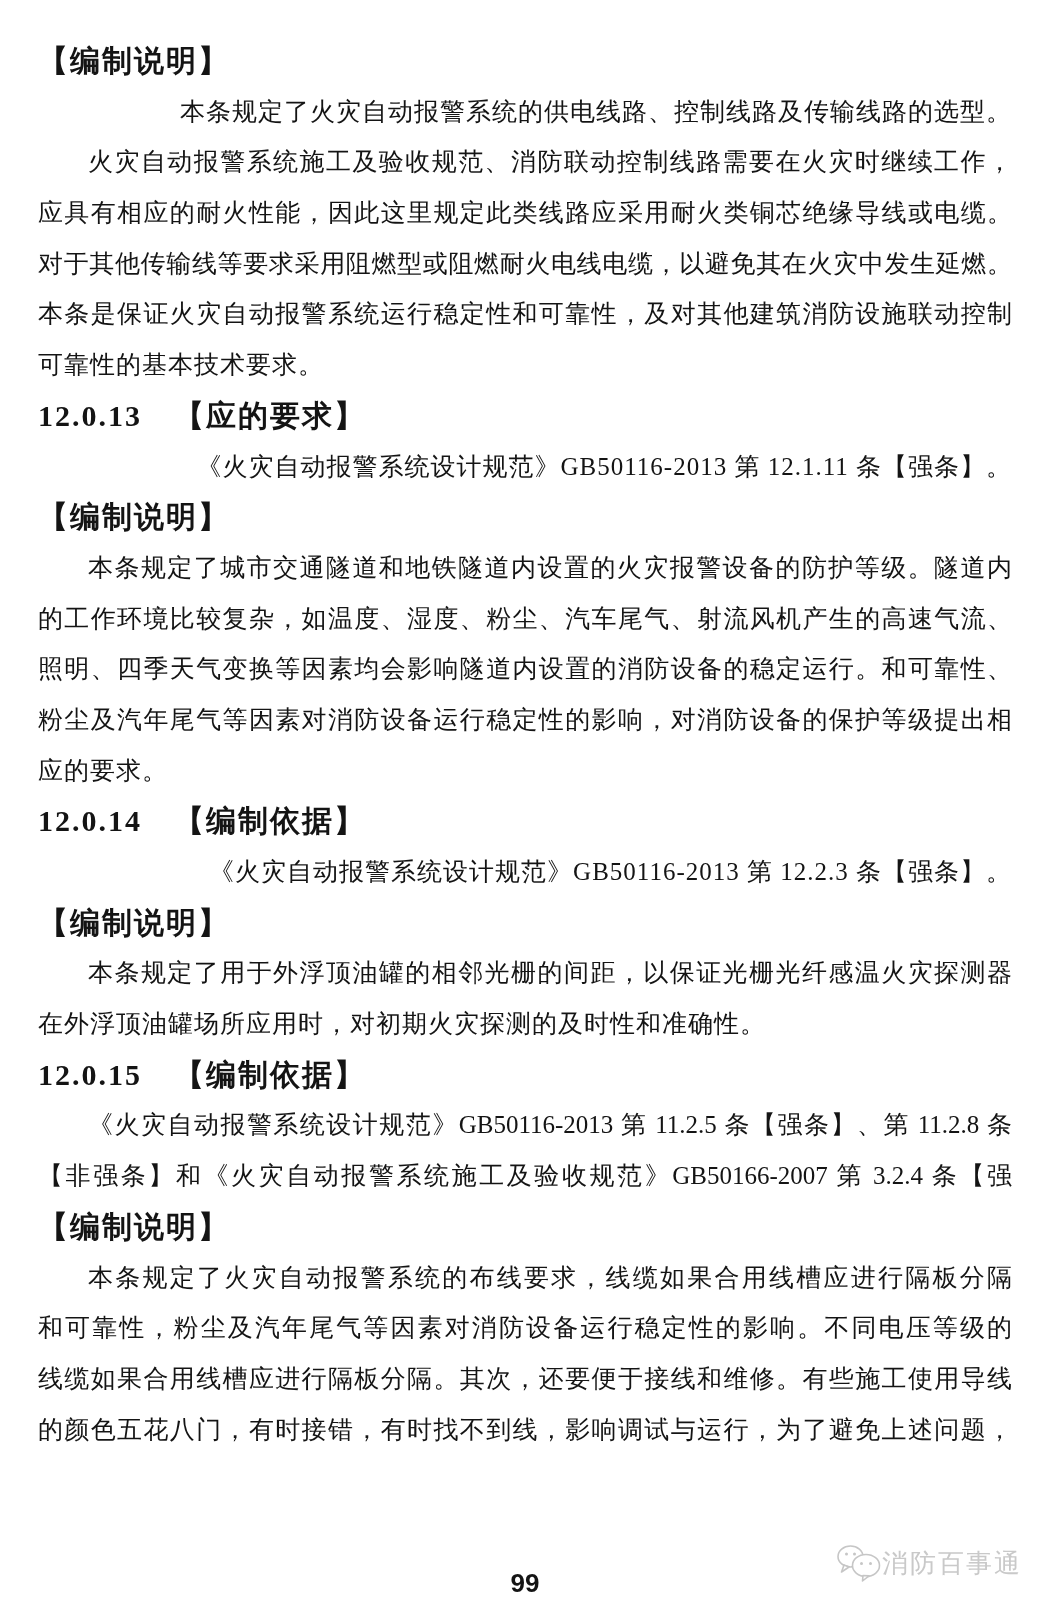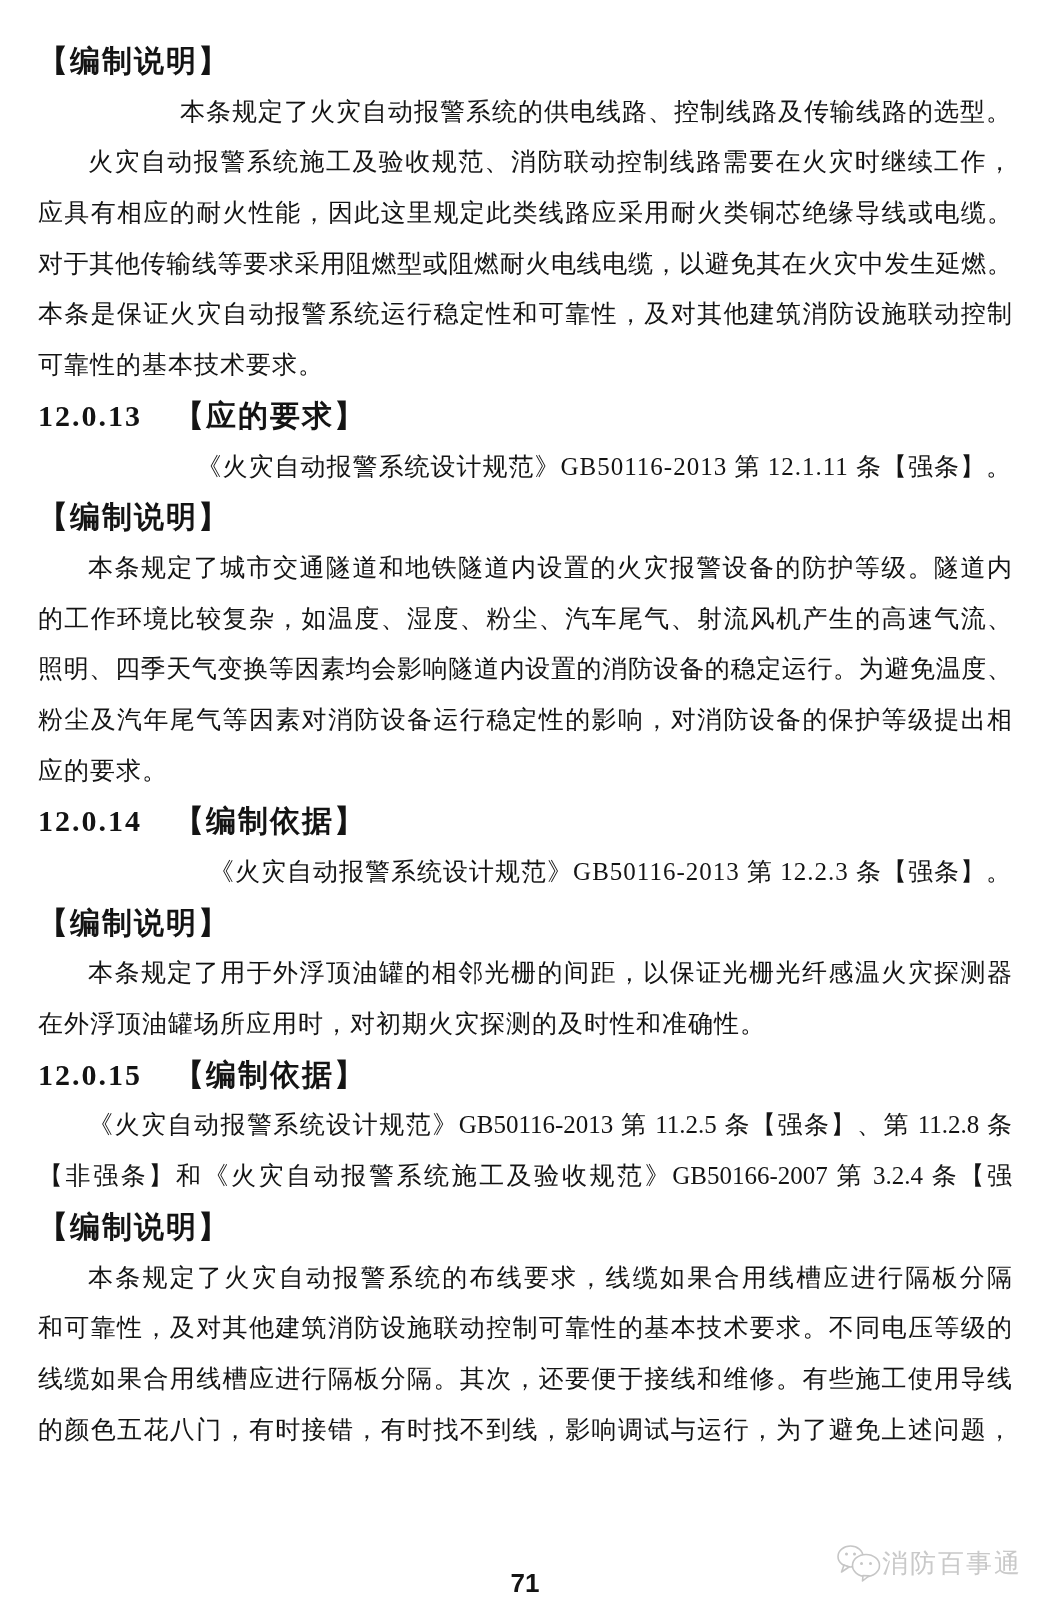--- a/index.html
+++ b/index.html
@@ -80,34 +80,34 @@
     <div class="ln ind j">火灾自动报警系统施工及验收规范、消防联动控制线路需要在火灾时继续工作，</div>
     <div class="ln j">应具有相应的耐火性能，因此这里规定此类线路应采用耐火类铜芯绝缘导线或电缆。</div>
     <div class="ln j">对于其他传输线等要求采用阻燃型或阻燃耐火电线电缆，以避免其在火灾中发生延燃。</div>
     <div class="ln j">本条是保证火灾自动报警系统运行稳定性和可靠性，及对其他建筑消防设施联动控制</div>
     <div class="ln">可靠性的基本技术要求。</div>
     <div class="ln h">12.0.13　【应的要求】</div>
     <div class="ln ind">《火灾自动报警系统设计规范》GB50116-2013 第 12.1.11 条【强条】。</div>
     <div class="ln h">【编制说明】</div>
     <div class="ln ind j">本条规定了城市交通隧道和地铁隧道内设置的火灾报警设备的防护等级。隧道内</div>
     <div class="ln j">的工作环境比较复杂，如温度、湿度、粉尘、汽车尾气、射流风机产生的高速气流、</div>
-    <div class="ln j">照明、四季天气变换等因素均会影响隧道内设置的消防设备的稳定运行。为避免温度、</div>
+    <div class="ln j">照明、四季天气变换等因素均会影响隧道内设置的消防设备的稳定运行。和可靠性、</div>
     <div class="ln j">粉尘及汽年尾气等因素对消防设备运行稳定性的影响，对消防设备的保护等级提出相</div>
     <div class="ln">应的要求。</div>
     <div class="ln h">12.0.14　【编制依据】</div>
     <div class="ln ind">《火灾自动报警系统设计规范》GB50116-2013 第 12.2.3 条【强条】。</div>
     <div class="ln h">【编制说明】</div>
     <div class="ln ind j">本条规定了用于外浮顶油罐的相邻光栅的间距，以保证光栅光纤感温火灾探测器</div>
     <div class="ln">在外浮顶油罐场所应用时，对初期火灾探测的及时性和准确性。</div>
     <div class="ln h">12.0.15　【编制依据】</div>
     <div class="ln ind j">《火灾自动报警系统设计规范》GB50116-2013 第 11.2.5 条【强条】、第 11.2.8 条</div>
     <div class="ln j">【非强条】和《火灾自动报警系统施工及验收规范》GB50166-2007 第 3.2.4 条【强条】、</div>
     <div class="ln h">【编制说明】</div>
     <div class="ln ind j">本条规定了火灾自动报警系统的布线要求，线缆如果合用线槽应进行隔板分隔</div>
-    <div class="ln j">和可靠性，及对其他建筑消防设施联动控制可靠性的基本技术要求。不同电压等级的</div>
+    <div class="ln j">和可靠性，粉尘及汽年尾气等因素对消防设备运行稳定性的影响。不同电压等级的</div>
     <div class="ln j">线缆如果合用线槽应进行隔板分隔。其次，还要便于接线和维修。有些施工使用导线</div>
     <div class="ln j">的颜色五花八门，有时接错，有时找不到线，影响调试与运行，为了避免上述问题，</div>
   </div>
 
   <div class="watermark">
     <span style="display:inline-block; line-height:0;">
       <svg width="46" height="38" viewBox="0 0 46 38" xmlns="http://www.w3.org/2000/svg">
         <g fill="#ffffff" stroke="#c6c6c6" stroke-width="1.6">
           <ellipse cx="14.5" cy="12.5" rx="12.5" ry="10.5"></ellipse>
           <path d="M8 21 L5.5 28 L13 23 Z" stroke-linejoin="round"></path>
@@ -122,14 +122,14 @@
         </g>
         <g fill="#c6c6c6" stroke="none">
           <circle cx="25.5" cy="19.5" r="1.5"></circle>
           <circle cx="34.5" cy="19.5" r="1.5"></circle>
         </g>
       </svg>
     </span>
     <span class="wm-text">消防百事通</span>
   </div>
 
-  <div class="page-number">71</div>
+  <div class="page-number">99</div>
 </div>
 
 </body></html>

